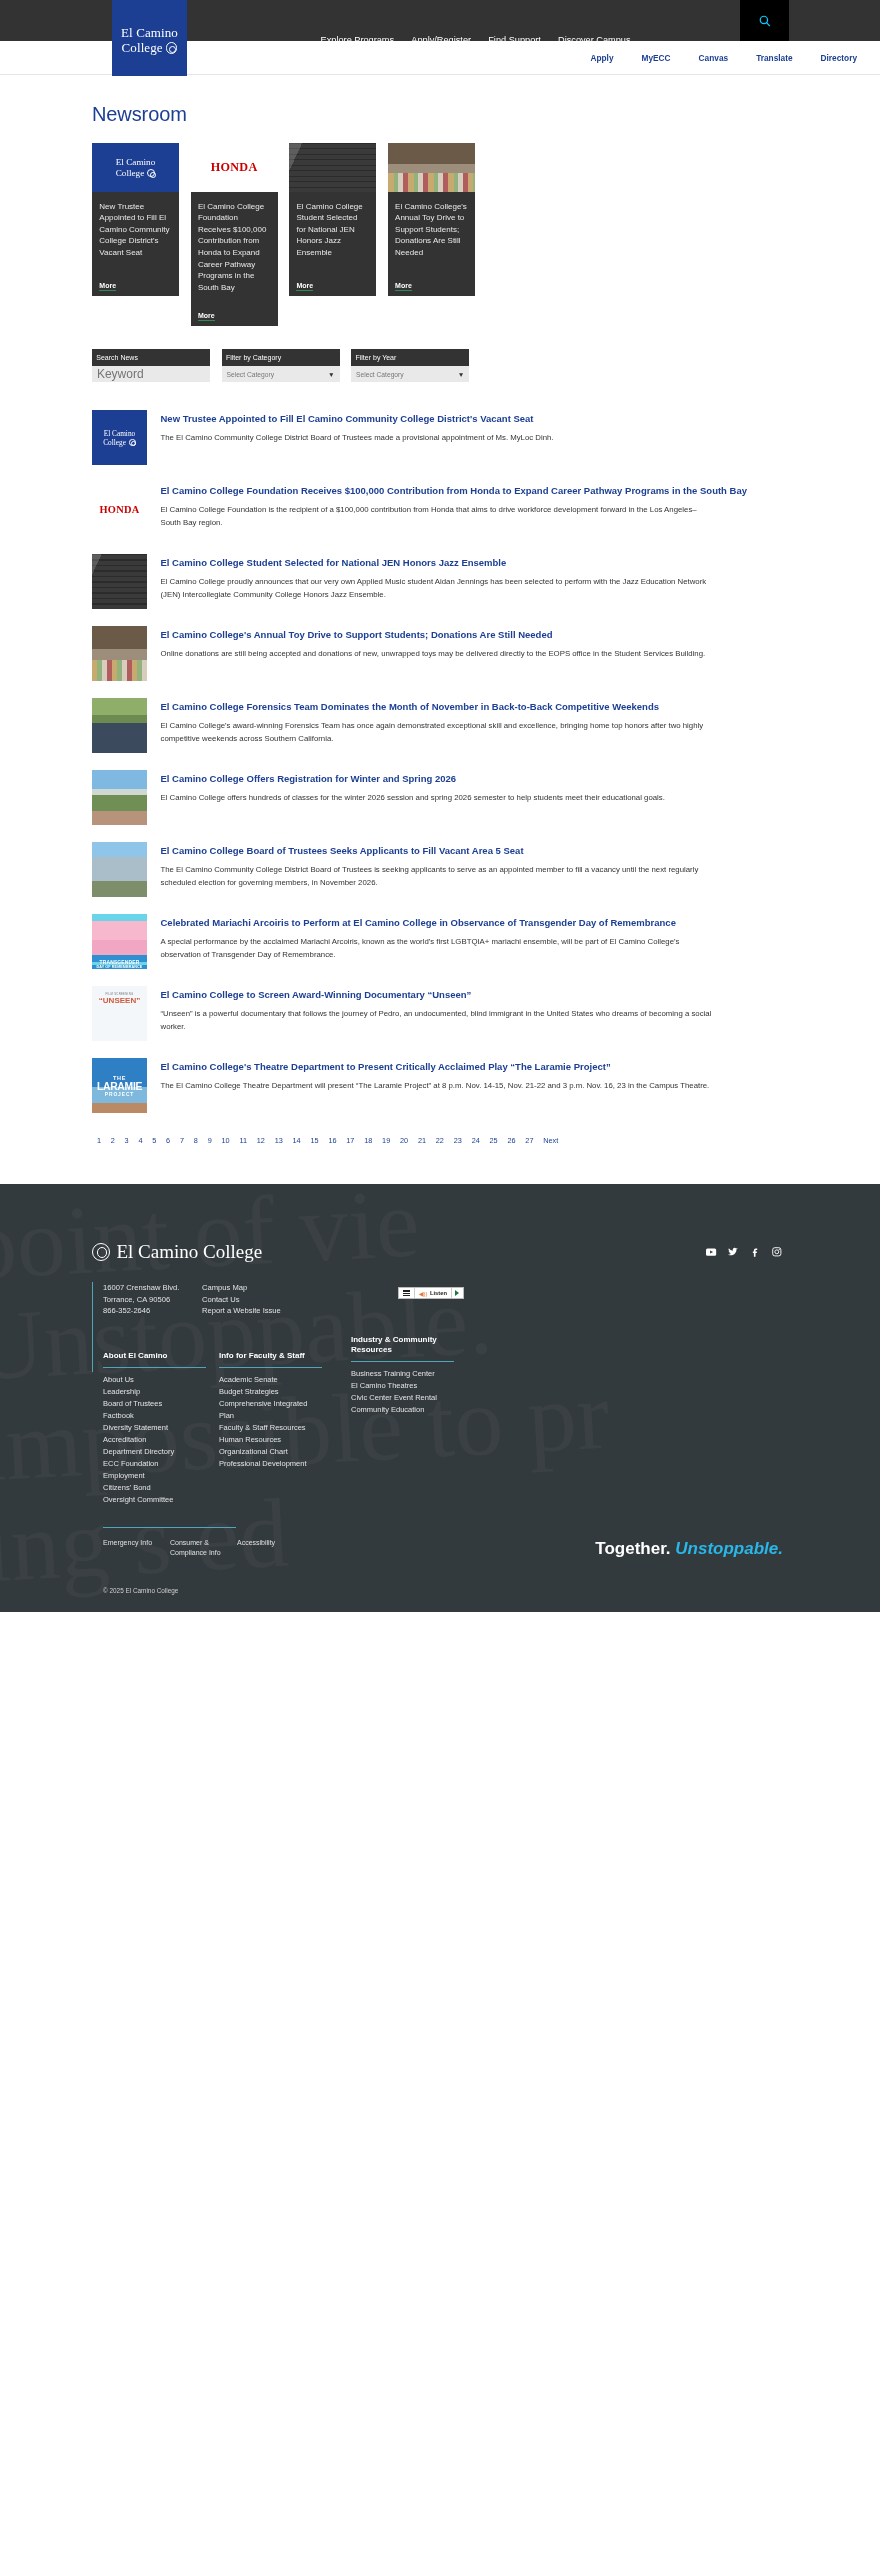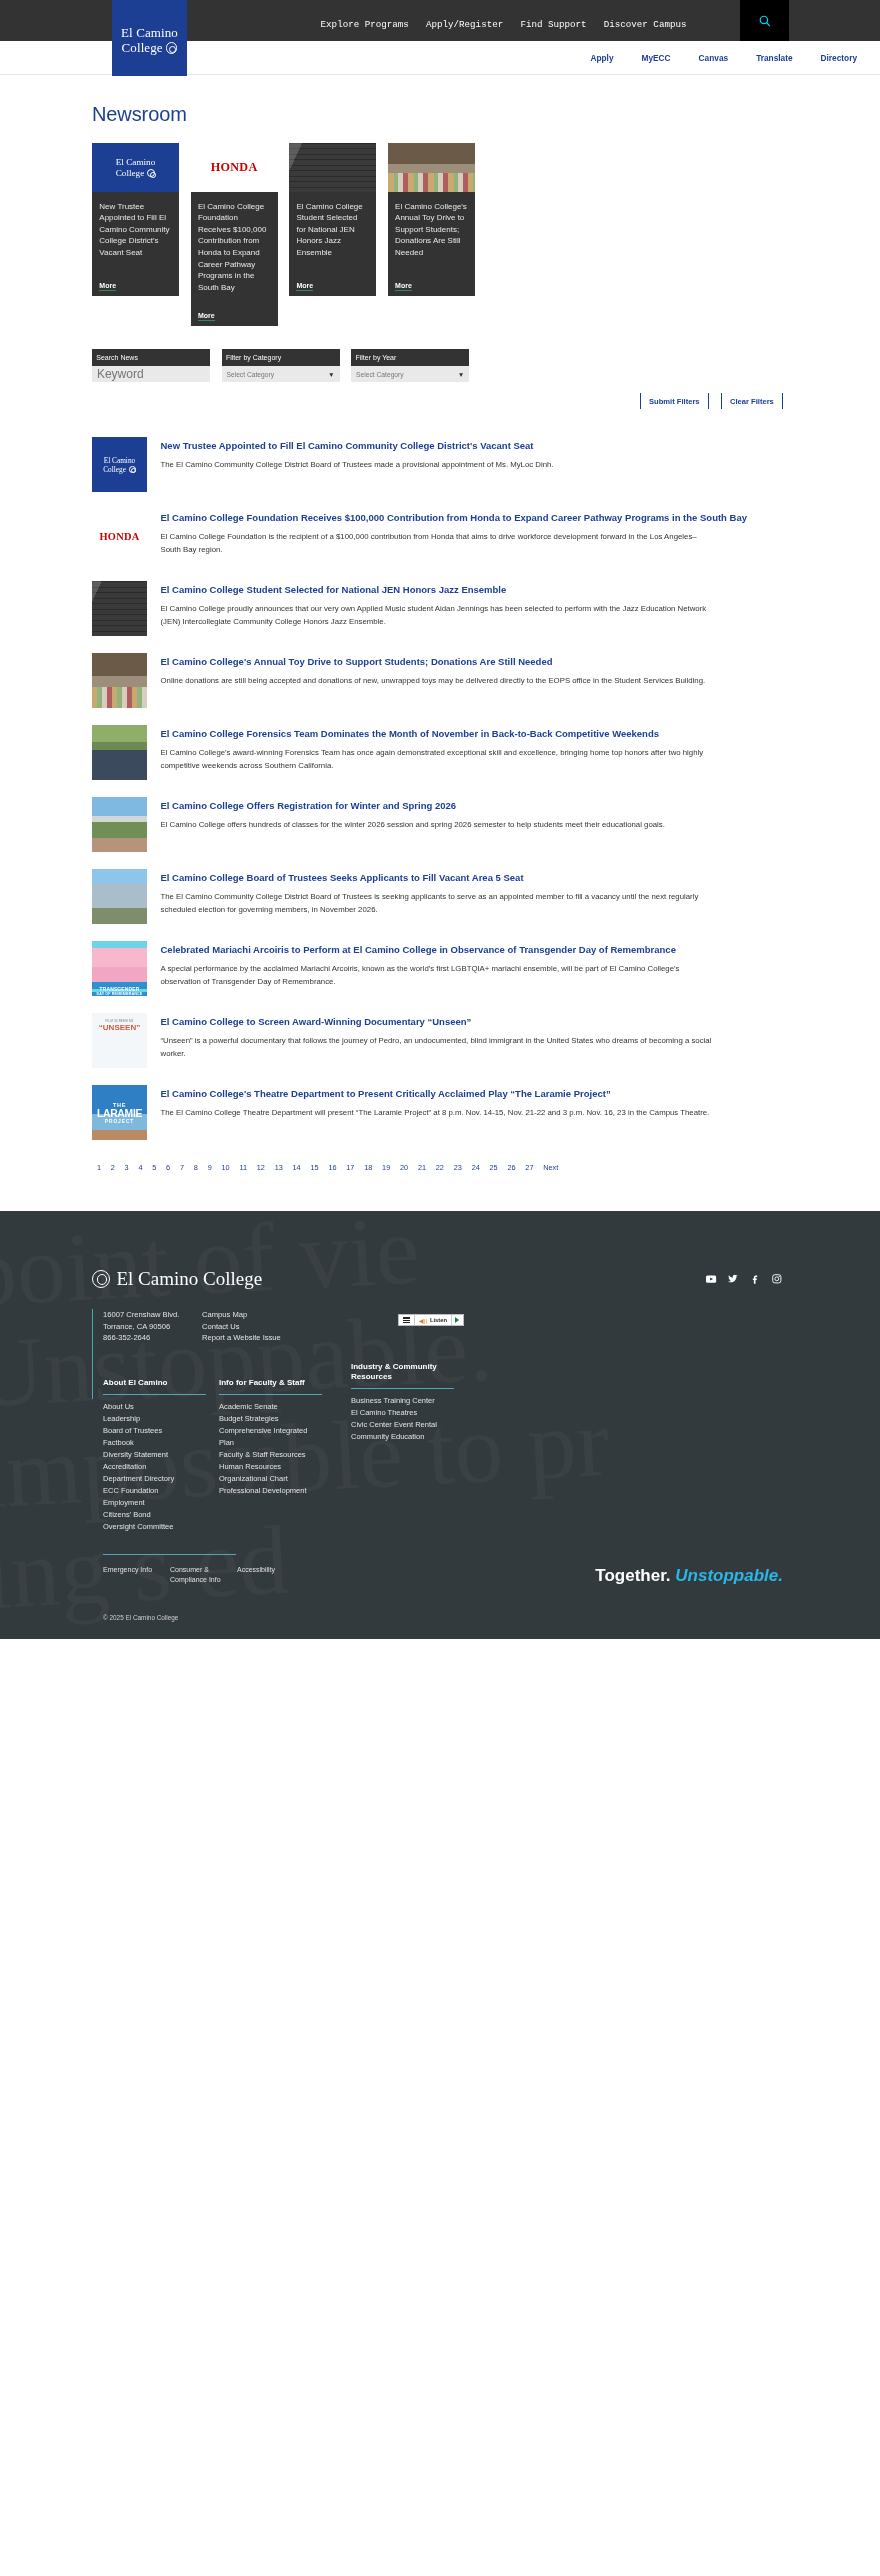--- a/index.html
+++ b/index.html
@@ -16,26 +16,25 @@
   .topbar {
     height: 41px;
     background: #333333;
     position: relative;
     display: flex;
     align-items: center;
   }
   .topnav {
     position: absolute;
     left: 312px;
-    top: 0;
+    top: 16px;
     height: 48px;
     display: flex;
     align-items: center;
     gap: 0px;
-    font-family: Liberation Mono, monospace;
   }
   .topnav a {
     color: #ffffff;
     font-size: 9.2px;
     text-decoration: none;
     padding: 0 8.6px;
     line-height: 41px;
     white-space: nowrap;
   }
   .search-btn {
@@ -486,28 +485,20 @@
     </div>
     <div class="filter-field">
       <div class="filter-label">Filter by Year</div>
       <div class="filter-input">
         <span>Select Category</span>
         <span class="caret">▼</span>
       </div>
     </div>
   </div>
 
-  <div class="filter-actions">
-    <div class="fa-sep"></div>
-    <div class="fa-btn">Submit Filters</div>
-    <div class="fa-sep"></div>
-    <div class="fa-sep"></div>
-    <div class="fa-btn">Clear Filters</div>
-    <div class="fa-sep"></div>
-  </div>
 
   <div class="newslist">
 
     <div class="news-item">
       <div class="news-thumb blue">
         <div class="lg1">El Camino</div>
         <div class="logo-row">
           <div class="lg2">College</div>
           <div class="seal"></div>
         </div>

